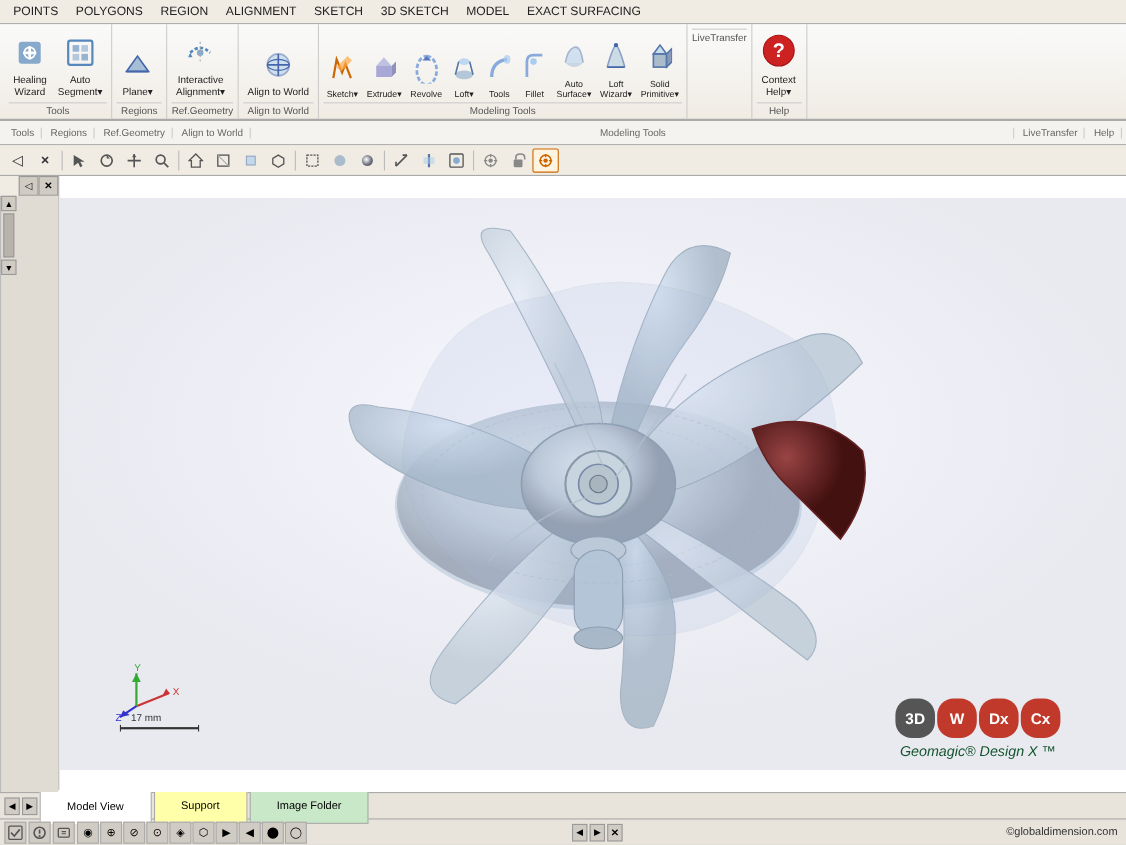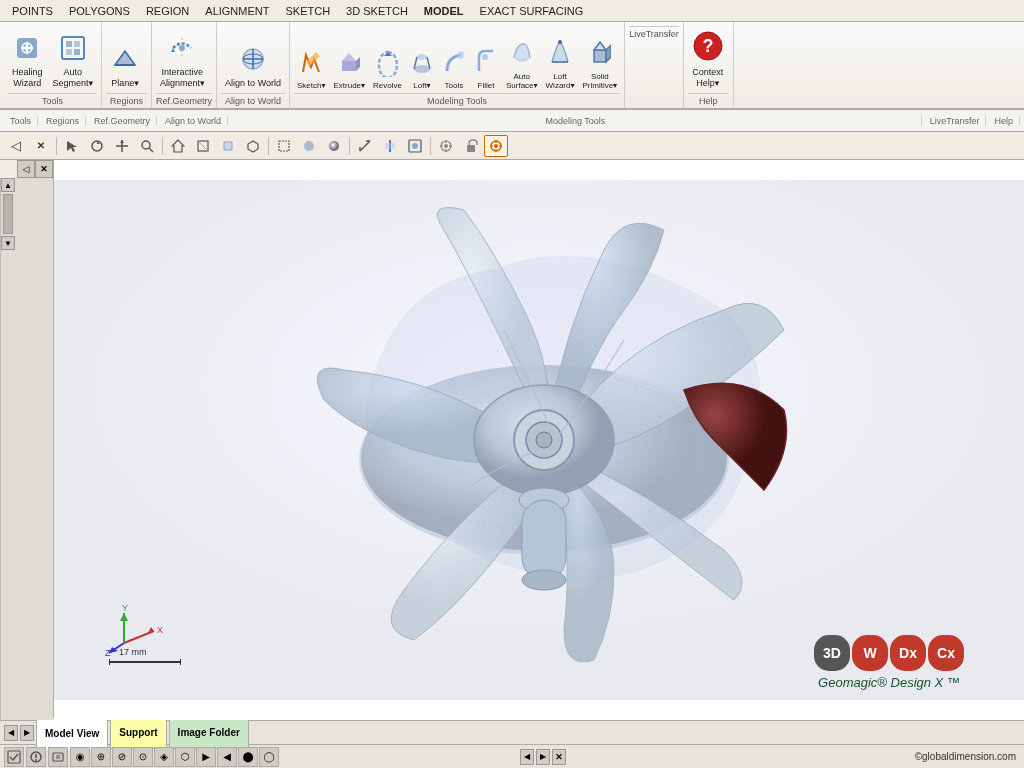--- a/index.html
+++ b/index.html
@@ -300,28 +300,27 @@
       background: #d0ccc4;
       border: 1px solid #999;
       display: flex;
       align-items: center;
       justify-content: center;
       font-size: 8px;
       cursor: pointer;
     }
     .view-tab {
       height: 32px;
-      padding: 2px 8px;
+      padding: 2px 24px;
       font-size: 10px;
       cursor: pointer;
       border: 1px solid #aaa;
       background: #f0ece4;
       display: flex;
       align-items: center;
-      font-weight: bold;
     }
     .view-tab.active { background: #ffffff; border-bottom: none; }
     .view-tab.support { background: #ffffaa; }
     .view-tab.image-folder { background: #c8e8c8; }
 
     
     .status-bar {
       height: 24px;
       background: #e8e4dc;
       border-top: 1px solid #aaa;
@@ -352,21 +351,21 @@
 </head>
 <body>
 
 <div class="menu-bar">
   <div class="menu-item">POINTS</div>
   <div class="menu-item">POLYGONS</div>
   <div class="menu-item">REGION</div>
   <div class="menu-item">ALIGNMENT</div>
   <div class="menu-item">SKETCH</div>
   <div class="menu-item">3D SKETCH</div>
-  <div class="menu-item" style="font-weight:bold; background:#f0ece4;">MODEL</div>
+  <div class="menu-item" style="font-weight:normal; background:#f0ece4;">MODEL</div>
   <div class="menu-item">EXACT SURFACING</div>
 </div>
 
 <div class="ribbon">
   <div class="ribbon-content">
 
     <div class="ribbon-group">
       <div class="ribbon-group-items">
         <div class="ribbon-btn">
           <div class="btn-icon">

